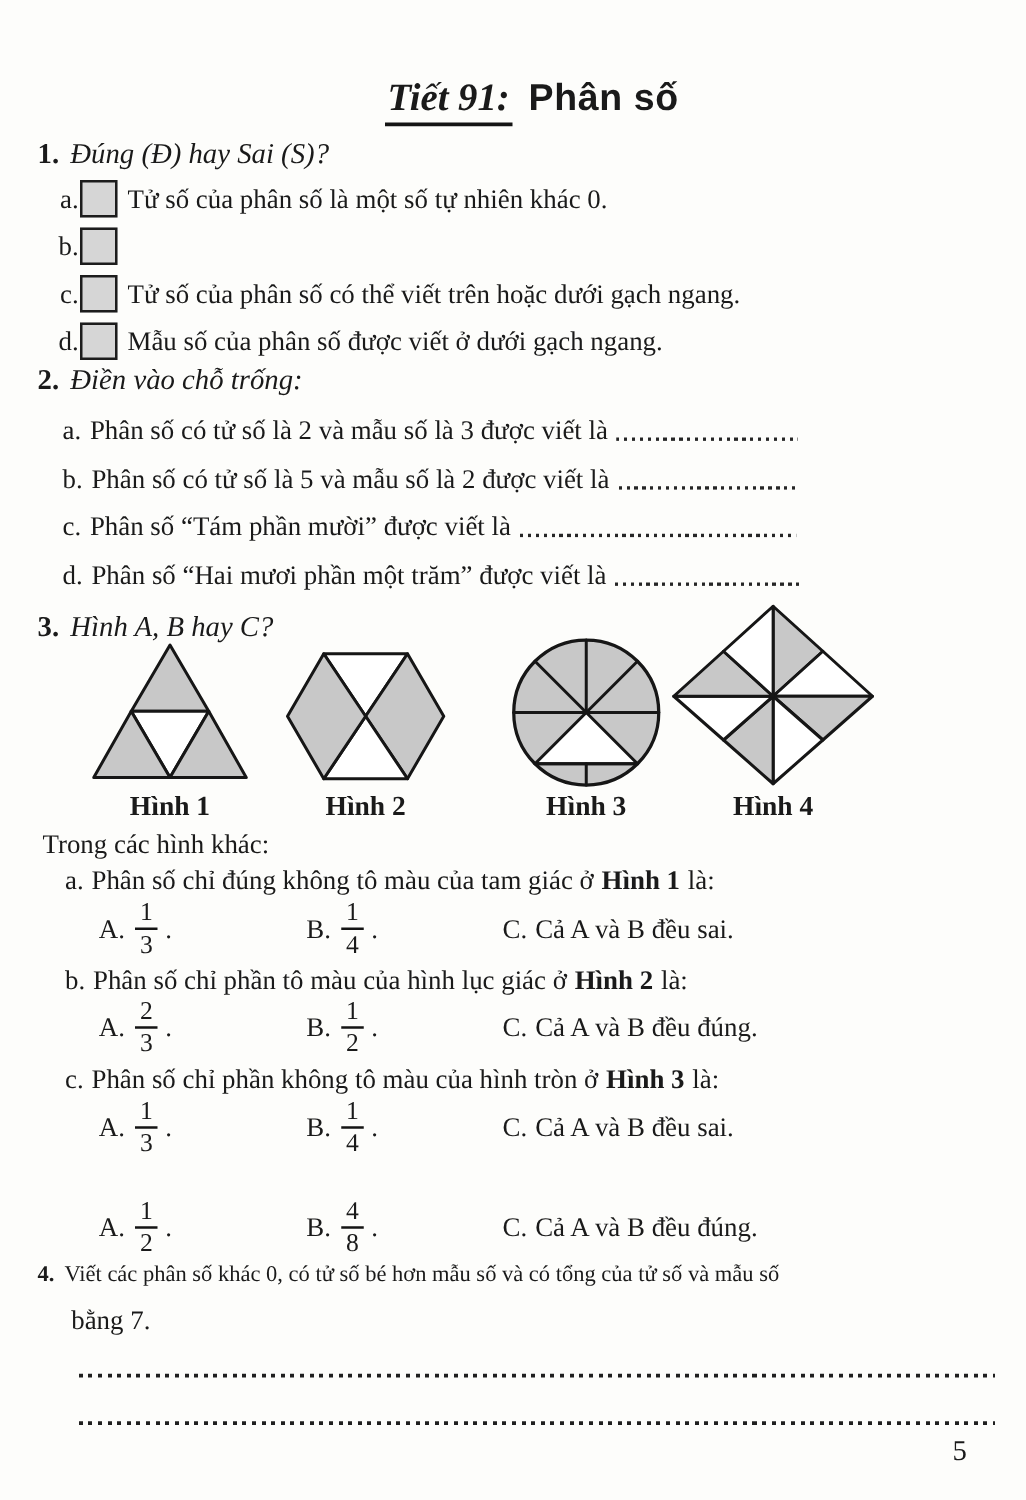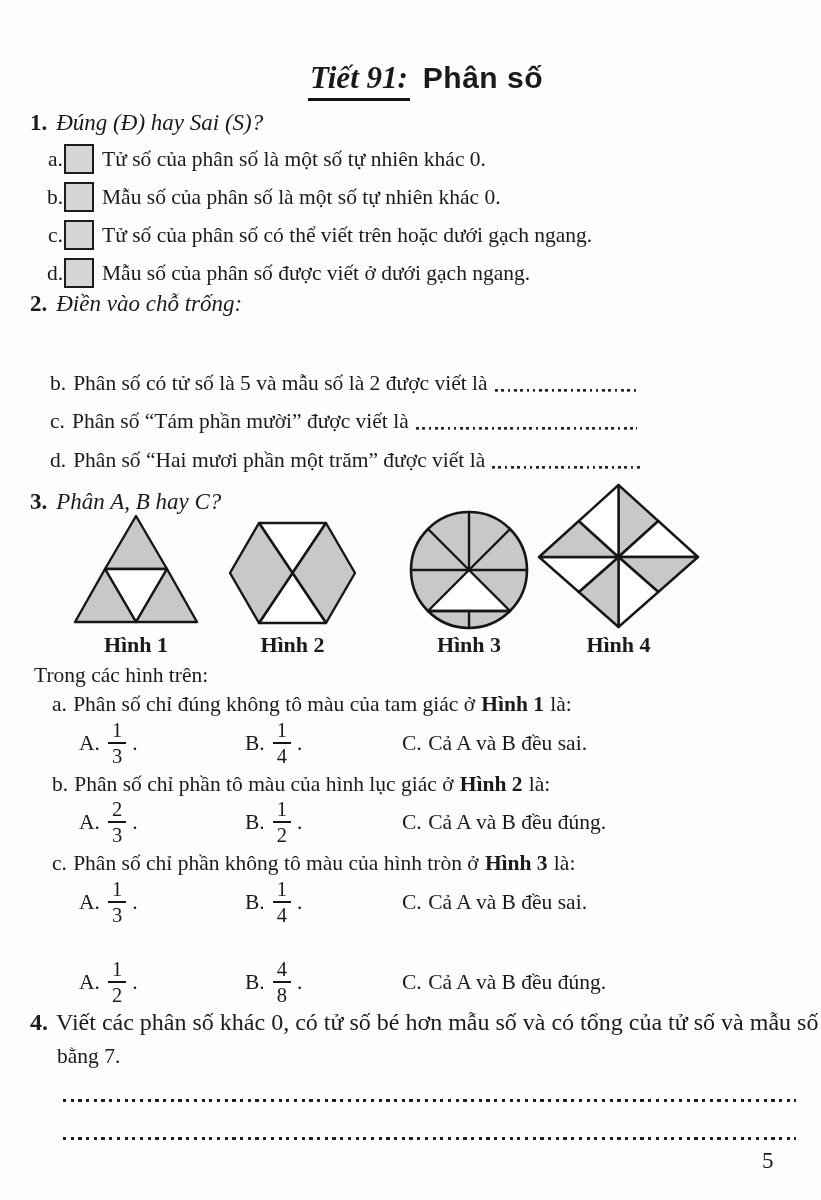--- a/index.html
+++ b/index.html
@@ -37,21 +37,21 @@
   .stem{left:52px;font-size:21.5px;white-space:nowrap;}
   .stem span{margin-right:.29em;}
   .stem .b{font-weight:bold;}
   .opt-row{left:0;width:821px;height:46px;}
   .opt{position:absolute;top:0;height:46px;display:inline-flex;align-items:center;font-size:21.5px;white-space:nowrap;}
   .opt-a{left:79px;} .opt-b{left:245px;} .opt-c{left:402px;}
   .frac{display:inline-block;text-align:center;font-size:20.5px;line-height:1.08;margin:0 6px 0 8px;}
   .frac .num{display:block;border-bottom:2px solid #141414;padding:0 4px 1px 4px;}
   .frac .den{display:block;padding-top:1px;}
   
-  .q4-line1{left:30px;font-size:24px;white-space:nowrap;}
+  .q4-line1{left:30px;font-size:18px;white-space:nowrap;}
   .q4-line1 .qnum{margin-right:8px;}
   .q4-line2{left:57px;font-size:21.5px;}
   
   .dotline{left:63px;width:733px;height:3.4px;
     background:repeating-linear-gradient(90deg,#1f1f1f 0 3.2px,transparent 3.2px 7.7px);}
   
   .pagenum{left:762px;top:1148px;font-size:23px;}
 </style>
 </head>
 <body>
@@ -68,49 +68,51 @@
   </div>
 
   <div class="abs tf-row" style="top:143px">
     <span class="tf-letter">a.</span>
     <span class="tf-box"></span>
     <span class="tf-text">Tử số của phân số là một số tự nhiên khác 0.</span>
   </div>
   <div class="abs tf-row" style="top:181px">
     <span class="tf-letter">b.</span>
     <span class="tf-box"></span>
-    <span class="tf-text">Mẫu số của phân số là một số tự nhiên khác 0.</span>
   </div>
   <div class="abs tf-row" style="top:219px">
     <span class="tf-letter">c.</span>
     <span class="tf-box"></span>
     <span class="tf-text">Tử số của phân số có thể viết trên hoặc dưới gạch ngang.</span>
   </div>
   <div class="abs tf-row" style="top:257px">
     <span class="tf-letter">d.</span>
     <span class="tf-box"></span>
     <span class="tf-text">Mẫu số của phân số được viết ở dưới gạch ngang.</span>
   </div>
 
   <div class="abs qhead" style="top:291px">
     <span class="qnum">2.</span><span class="qprompt">Điền vào chỗ trống:</span>
   </div>
 
+  <div class="abs fill-row" style="top:332px">
+    <span class="fill-letter">a.</span><span>Phân số có tử số là 2 và mẫu số là 3 được viết là</span><span class="leader lw-a"></span>
+  </div>
   <div class="abs fill-row" style="top:371px">
     <span class="fill-letter">b.</span><span>Phân số có tử số là 5 và mẫu số là 2 được viết là</span><span class="leader lw-b"></span>
   </div>
   <div class="abs fill-row" style="top:409px">
     <span class="fill-letter">c.</span><span>Phân số “Tám phần mười” được viết là</span><span class="leader lw-c"></span>
   </div>
   <div class="abs fill-row" style="top:448px">
     <span class="fill-letter">d.</span><span>Phân số “Hai mươi phần một trăm” được viết là</span><span class="leader lw-d"></span>
   </div>
 
   <div class="abs qhead" style="top:489px">
-    <span class="qnum">3.</span><span class="qprompt">Phân A, B hay C?</span>
+    <span class="qnum">3.</span><span class="qprompt">Hình A, B hay C?</span>
   </div>
 
   <svg class="abs fig" style="left:72px;top:513px" width="128" height="112" viewBox="0 0 128 112">
     <polygon class="sh" points="64,3 33,56 95,56"></polygon>
     <polygon class="wh" points="33,56 95,56 64,109"></polygon>
     <polygon class="sh" points="3,109 33,56 64,109"></polygon>
     <polygon class="sh" points="64,109 95,56 125,109"></polygon>
   </svg>
 
   <svg class="abs fig" style="left:228px;top:521px" width="129" height="104" viewBox="0 0 129 104">
@@ -141,21 +143,21 @@
     <polygon class="wh" points="41.8,109 2,74 81.5,74"></polygon>
     <polygon class="sh" points="2,74 41.8,38 81.5,74"></polygon>
     <polygon class="wh" points="41.8,38 81.5,2 81.5,74"></polygon>
   </svg>
 
   <div class="abs fig-label" style="left:72px;top:632px;width:128px">Hình 1</div>
   <div class="abs fig-label" style="left:228px;top:632px;width:129px">Hình 2</div>
   <div class="abs fig-label" style="left:408px;top:632px;width:122px">Hình 3</div>
   <div class="abs fig-label" style="left:537px;top:632px;width:163px">Hình 4</div>
 
-  <div class="abs intro" style="top:663px">Trong các hình trên:</div>
+  <div class="abs intro" style="top:663px">Trong các hình khác:</div>
 
   <div class="abs stem" style="top:692px">
     <span>a.</span><span>Phân số chỉ đúng không tô màu của tam giác ở</span><span class="b">Hình 1</span><span>là:</span>
   </div>
   <div class="abs opt-row" style="top:720px">
     <span class="opt opt-a">
         <span>A.</span>
         <span class="frac">
           <span class="num">1</span>
           <span class="den">3</span>

